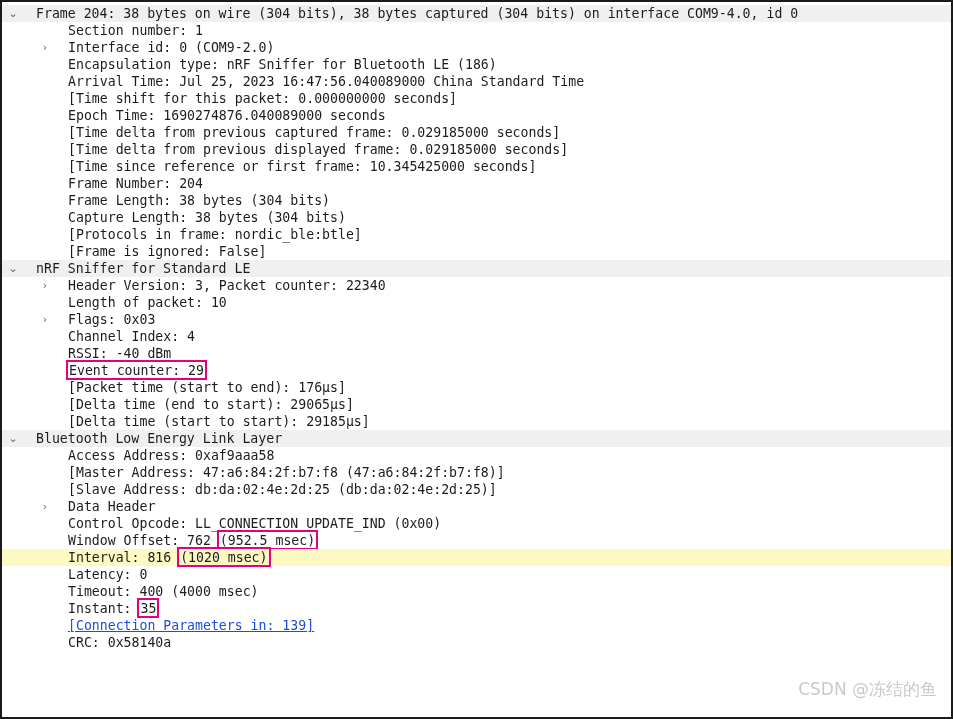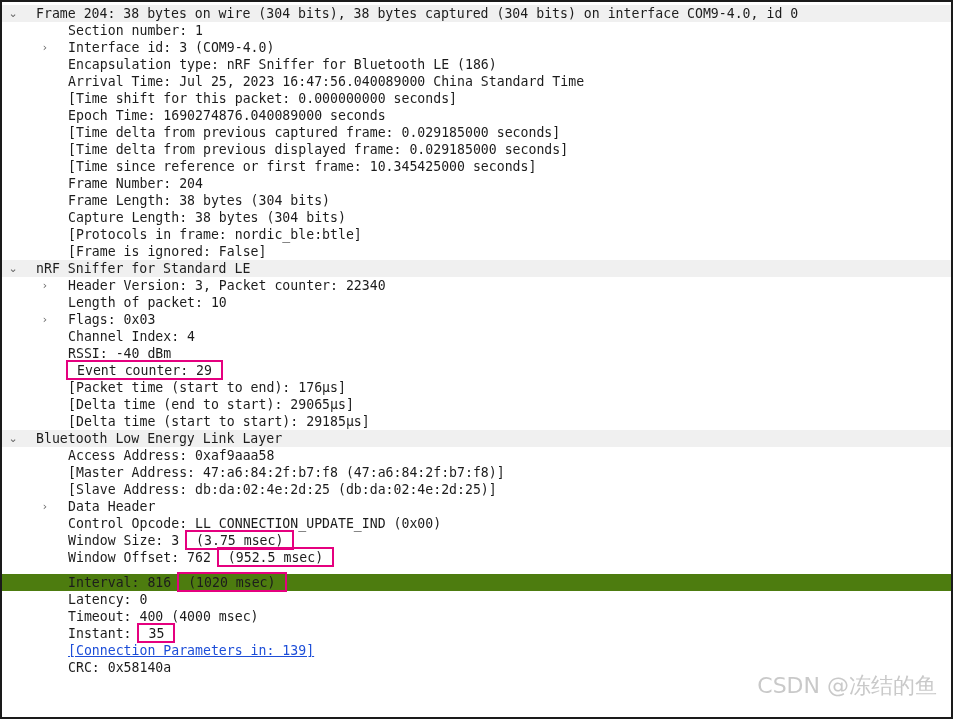--- a/index.html
+++ b/index.html
@@ -30,22 +30,21 @@
     line-height: 17px;
     white-space: nowrap;
     font-size: 13.2px;
     color: #1c1c1c;
     letter-spacing: 0px;
   }
   .row.proto {
     background: #f0f0f0;
   }
   .row.selected {
-    background: #4d7c0f;
-    margin-top: 8px;
+    background: #fef9c3;
   }
   .twisty {
     position: absolute;
     top: 0;
     width: 14px;
     height: 17px;
     text-align: center;
     font-family: "DejaVu Sans", sans-serif;
     font-size: 11px;
     color: #666666;
@@ -57,21 +56,21 @@
   .label {
     position: absolute;
     top: 0;
     left: 66px;
     display: inline-block;
   }
   .label.lvl0 { left: 34px; }
   .hl {
     position: relative;
     display: inline-block;
-    padding: 0 9px;
+    padding: 0 1px;
     text-align: center;
   }
   .hl::after {
     content: "";
     position: absolute;
     left: -2px;
     top: -2px;
     right: -2px;
     bottom: -1px;
     border: 2px solid #e5007f;
@@ -80,41 +79,41 @@
   }
   .link {
     color: #1d4ed8;
     text-decoration: underline;
   }
   .watermark {
     position: absolute;
     right: 14px;
     bottom: 16px;
     font-family: "DejaVu Sans", "Liberation Sans", sans-serif;
-    font-size: 22px;
+    font-size: 17px;
     color: #c9c9c9;
     white-space: nowrap;
     user-select: none;
   }
 </style>
 </head>
 <body>
 
 <div id="screenshot">
   <div id="tree">
       <div class="row proto">
         <span class="twisty lvl0">⌄</span>
         <span class="label lvl0">Frame 204: 38 bytes on wire (304 bits), 38 bytes captured (304 bits) on interface COM9-4.0, id 0</span>
       </div>
       <div class="row">
         <span class="label">Section number: 1</span>
       </div>
       <div class="row">
         <span class="twisty lvl1">›</span>
-        <span class="label">Interface id: 3 (COM9-4.0)</span>
+        <span class="label">Interface id: 0 (COM9-2.0)</span>
       </div>
       <div class="row">
         <span class="label">Encapsulation type: nRF Sniffer for Bluetooth LE (186)</span>
       </div>
       <div class="row">
         <span class="label">Arrival Time: Jul 25, 2023 16:47:56.040089000 China Standard Time</span>
       </div>
       <div class="row">
         <span class="label">[Time shift for this packet: 0.000000000 seconds]</span>
       </div>
@@ -190,23 +189,20 @@
       </div>
       <div class="row">
         <span class="label">[Slave Address: db:da:02:4e:2d:25 (db:da:02:4e:2d:25)]</span>
       </div>
       <div class="row">
         <span class="twisty lvl1">›</span>
         <span class="label">Data Header</span>
       </div>
       <div class="row">
         <span class="label">Control Opcode: LL_CONNECTION_UPDATE_IND (0x00)</span>
-      </div>
-      <div class="row">
-        <span class="label"><span>Window Size: 3 </span><span class="hl">(3.75 msec)</span></span>
       </div>
       <div class="row">
         <span class="label"><span>Window Offset: 762 </span><span class="hl">(952.5 msec)</span></span>
       </div>
       <div class="row selected">
         <span class="label"><span>Interval: 816 </span><span class="hl">(1020 msec)</span></span>
       </div>
       <div class="row">
         <span class="label">Latency: 0</span>
       </div>

